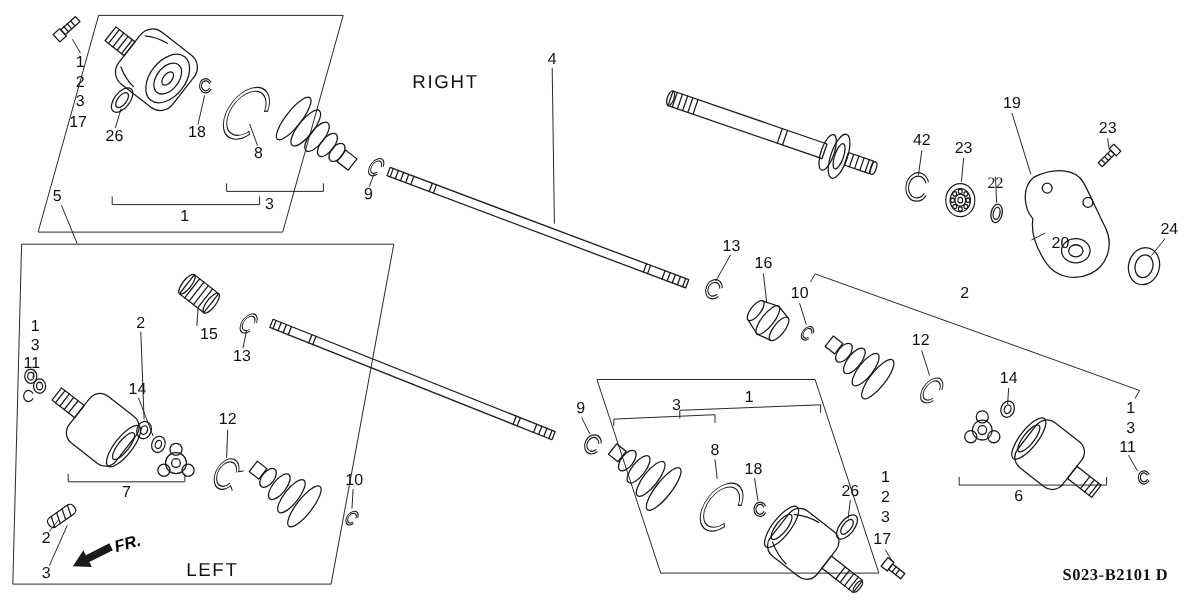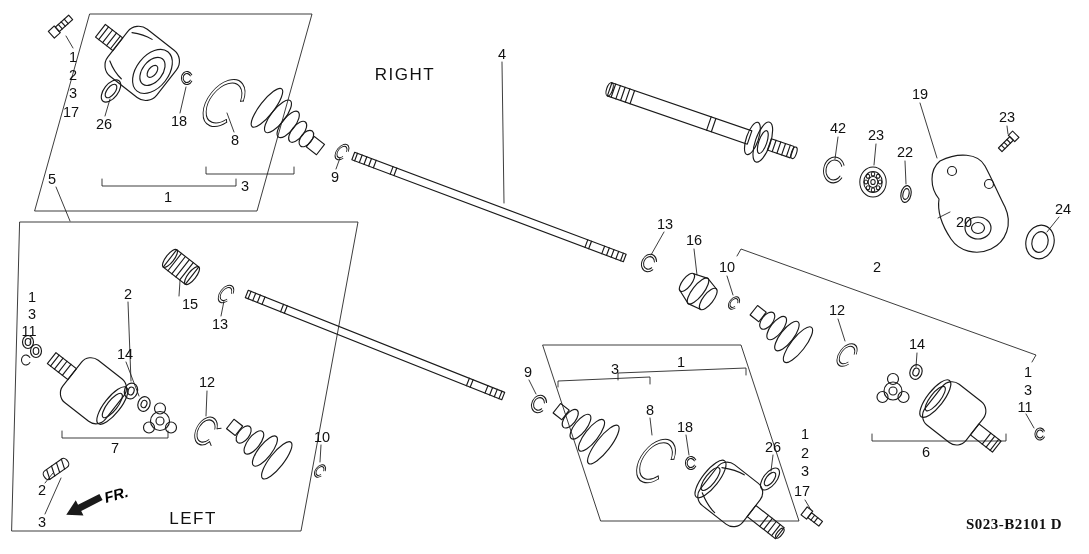--- a/index.html
+++ b/index.html
@@ -459,21 +459,21 @@
       <div class="plabel" style="left: 179px; top: 121px;">18</div>
       <div class="plabel" style="left: 235px; top: 140px;">8</div>
       <div class="plabel" style="left: 168px; top: 197px;">1</div>
       <div class="plabel" style="left: 245px; top: 186px;">3</div>
       <div class="plabel" style="left: 335px; top: 177px;">9</div>
       <div class="plabel" style="left: 502px; top: 54px;">4</div>
       <div class="plabel" style="left: 52px; top: 179px;">5</div>
       <div class="plabel" style="left: 920px; top: 94px;">19</div>
       <div class="plabel" style="left: 838px; top: 128px;">42</div>
       <div class="plabel" style="left: 876px; top: 135px;">23</div>
-      <div class="plabel" style="left: 905px; top: 152px;">22</div>
+      <div class="plabel" style="left: 905px; top: 167px; font-family: Liberation Serif, serif;">22</div>
       <div class="plabel" style="left: 1007px; top: 117px;">23</div>
       <div class="plabel" style="left: 964px; top: 222px;">20</div>
       <div class="plabel" style="left: 1063px; top: 209px;">24</div>
       <div class="plabel" style="left: 665px; top: 224px;">13</div>
       <div class="plabel" style="left: 694px; top: 240px;">16</div>
       <div class="plabel" style="left: 727px; top: 267px;">10</div>
       <div class="plabel" style="left: 877px; top: 267px;">2</div>
       <div class="plabel" style="left: 837px; top: 310px;">12</div>
       <div class="plabel" style="left: 178px; top: 304px; margin-left: 12px;">15</div>
       <div class="plabel" style="left: 220px; top: 324px;">13</div>

